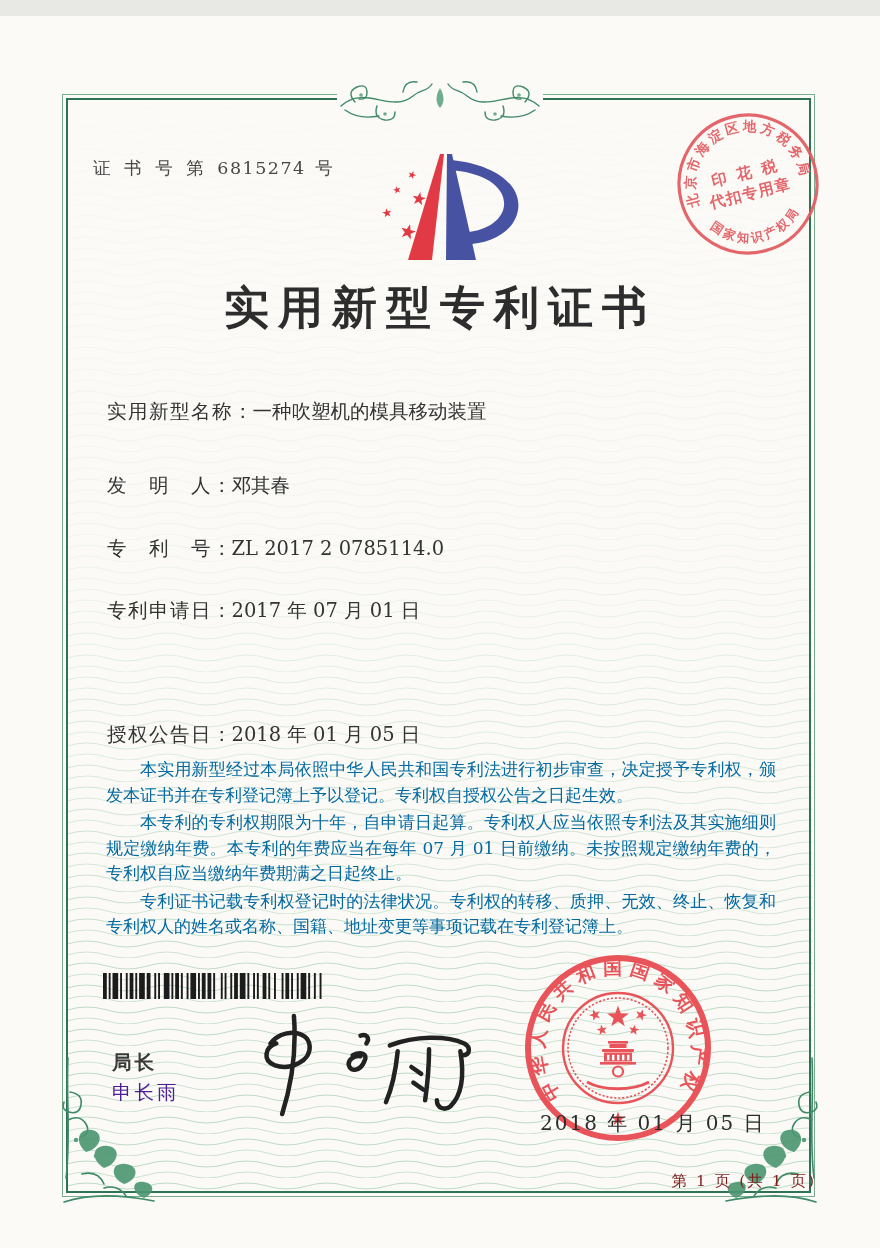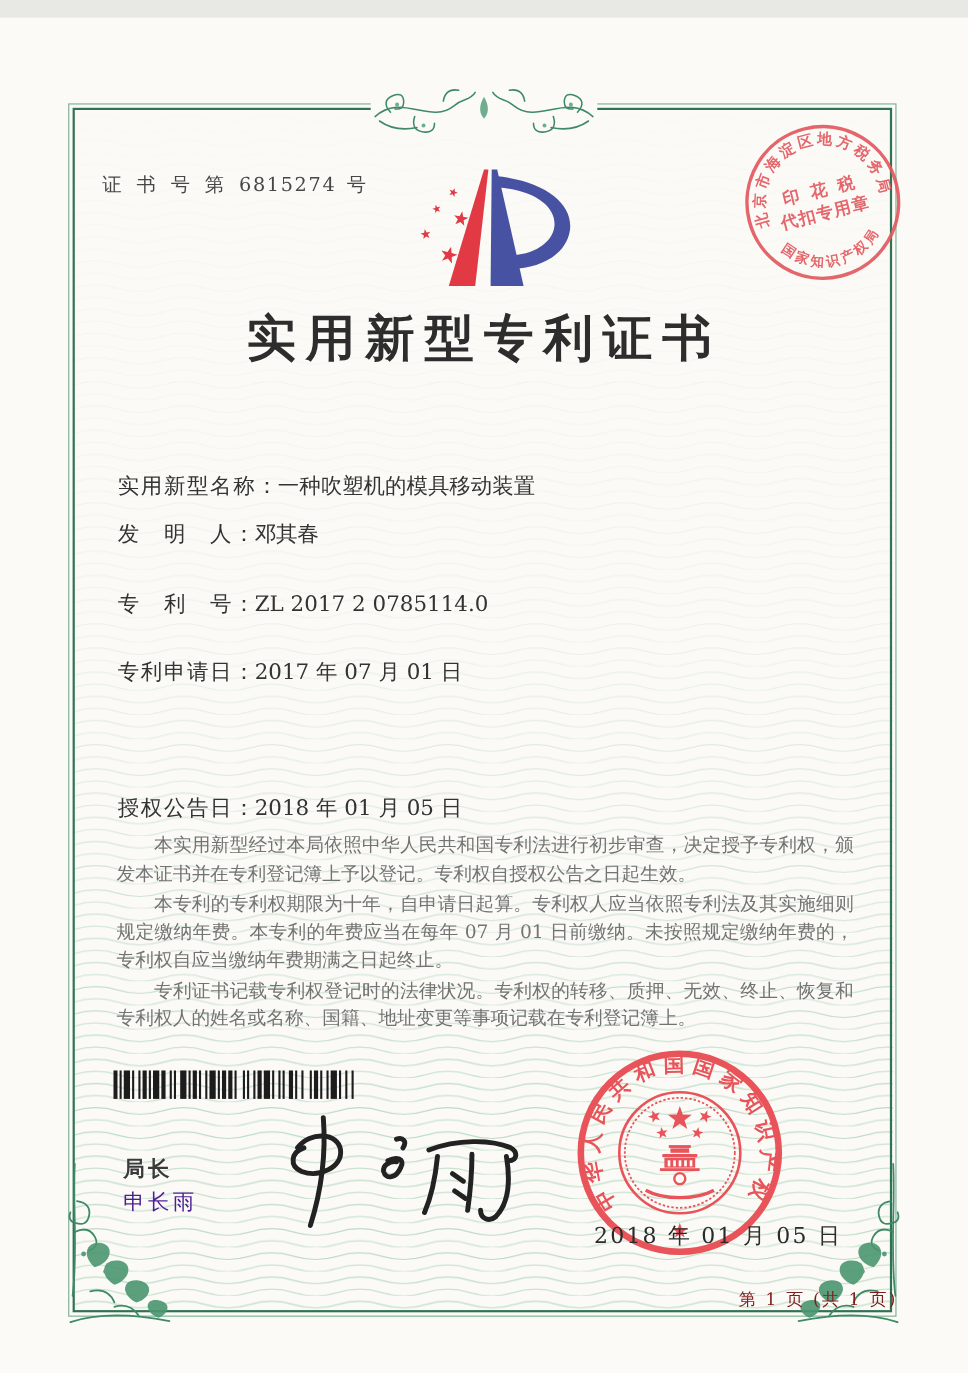--- a/index.html
+++ b/index.html
@@ -19,21 +19,21 @@
   .cert-number .num{letter-spacing:1.5px;}
   .logo{position:absolute; left:344px; top:126px; z-index:2;}
   .tax-stamp{position:absolute; left:668px; top:88px; z-index:4; opacity:.92;}
   .title{position:absolute; left:0; top:262px; width:880px; text-align:center;
     font-size:45px; font-weight:bold; letter-spacing:9px; color:#2d2d2d; z-index:3;}
   .field{position:absolute; left:107px; font-size:19.5px; color:#333; z-index:3;
     white-space:nowrap;}
   .field .lbl{letter-spacing:1.5px;}
   .paras{position:absolute; left:106px; top:741px; width:670px; z-index:3;}
   .paras p{margin:0 0 2px 0; font-size:17px; line-height:25.5px;
-    text-align:justify; text-indent:2em; color:#737373;}
+    text-align:justify; text-indent:2em; color:#0369a1;}
   .barcode{position:absolute; left:103px; top:957px; z-index:3;}
   .barcode rect{fill:#1c1c1c;}
   .signer-title{position:absolute; left:112px; top:1033px; font-size:19.5px;
     letter-spacing:3px; color:#3a3a3a; z-index:3;font-weight:bold;}
   .signer-name{position:absolute; left:112px; top:1063px; font-size:19.5px;
     letter-spacing:3px; color:#4c1d95; z-index:3;text-align:right;}
   .signature{position:absolute; left:243px; top:995px; z-index:4;}
   .main-seal{position:absolute; left:523px; top:937px; z-index:4; opacity:.93;}
   .issue-date{position:absolute; left:540px; top:1094px; font-size:20px;
     letter-spacing:2px; color:#2b2b2b; z-index:5;}
@@ -174,21 +174,21 @@
       <text font-size="10" font-weight="bold" letter-spacing="2.2">
         <textPath href="#taxBottom">国家知识产权局</textPath>
       </text>
       <text x="65" y="60" text-anchor="middle" font-size="12.5" font-weight="bold" letter-spacing="2">印 花 税</text>
       <text x="65" y="77" text-anchor="middle" font-size="12.5" font-weight="bold" letter-spacing="1">代扣专用章</text>
     </g>
   </svg>
 
   <div class="title">实用新型专利证书</div>
 
-  <div class="field" style="top:412px">
+  <div class="field" style="top:382px">
     <span class="lbl">实用新型名称</span><span>：</span><span class="val">一种吹塑机的模具移动装置</span>
   </div>
   <div class="field" style="top:456px">
     <span class="lbl">发　明　人</span><span>：</span><span class="val">邓其春</span>
   </div>
   <div class="field" style="top:519px">
     <span class="lbl">专　利　号</span><span>：</span><span class="val">ZL 2017 2 0785114.0</span>
   </div>
   <div class="field" style="top:581px">
     <span class="lbl">专利申请日</span><span>：</span><span class="val">2017 年 07 月 01 日</span>

